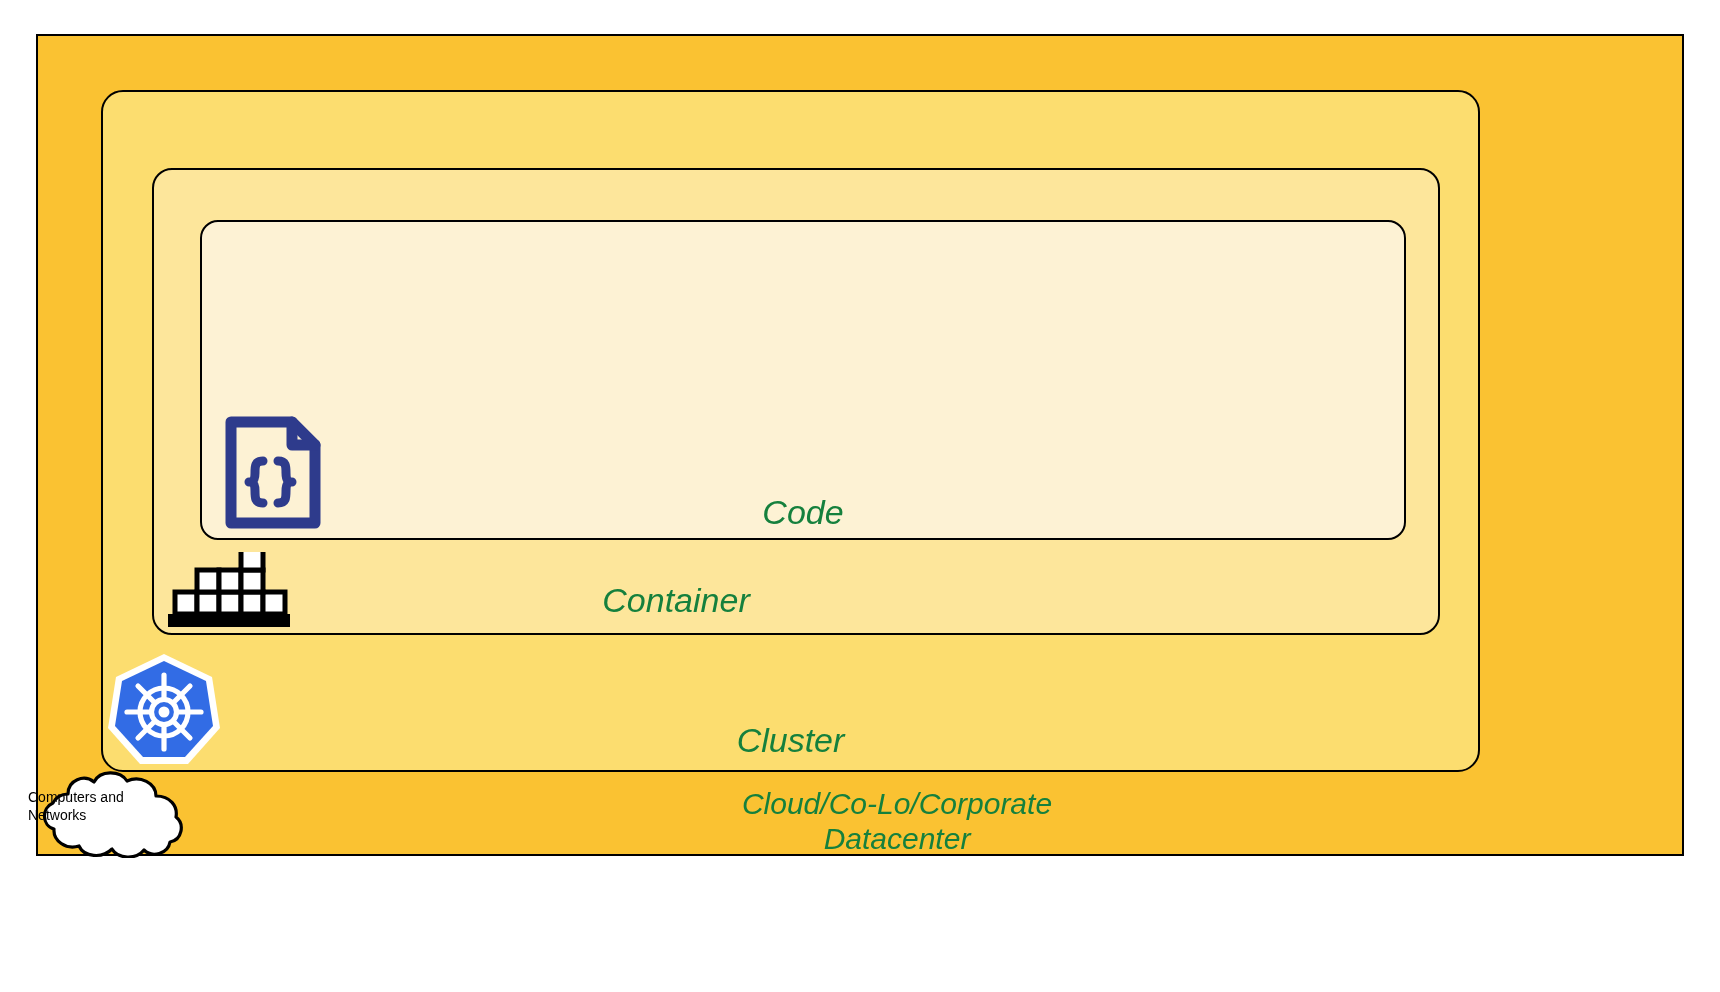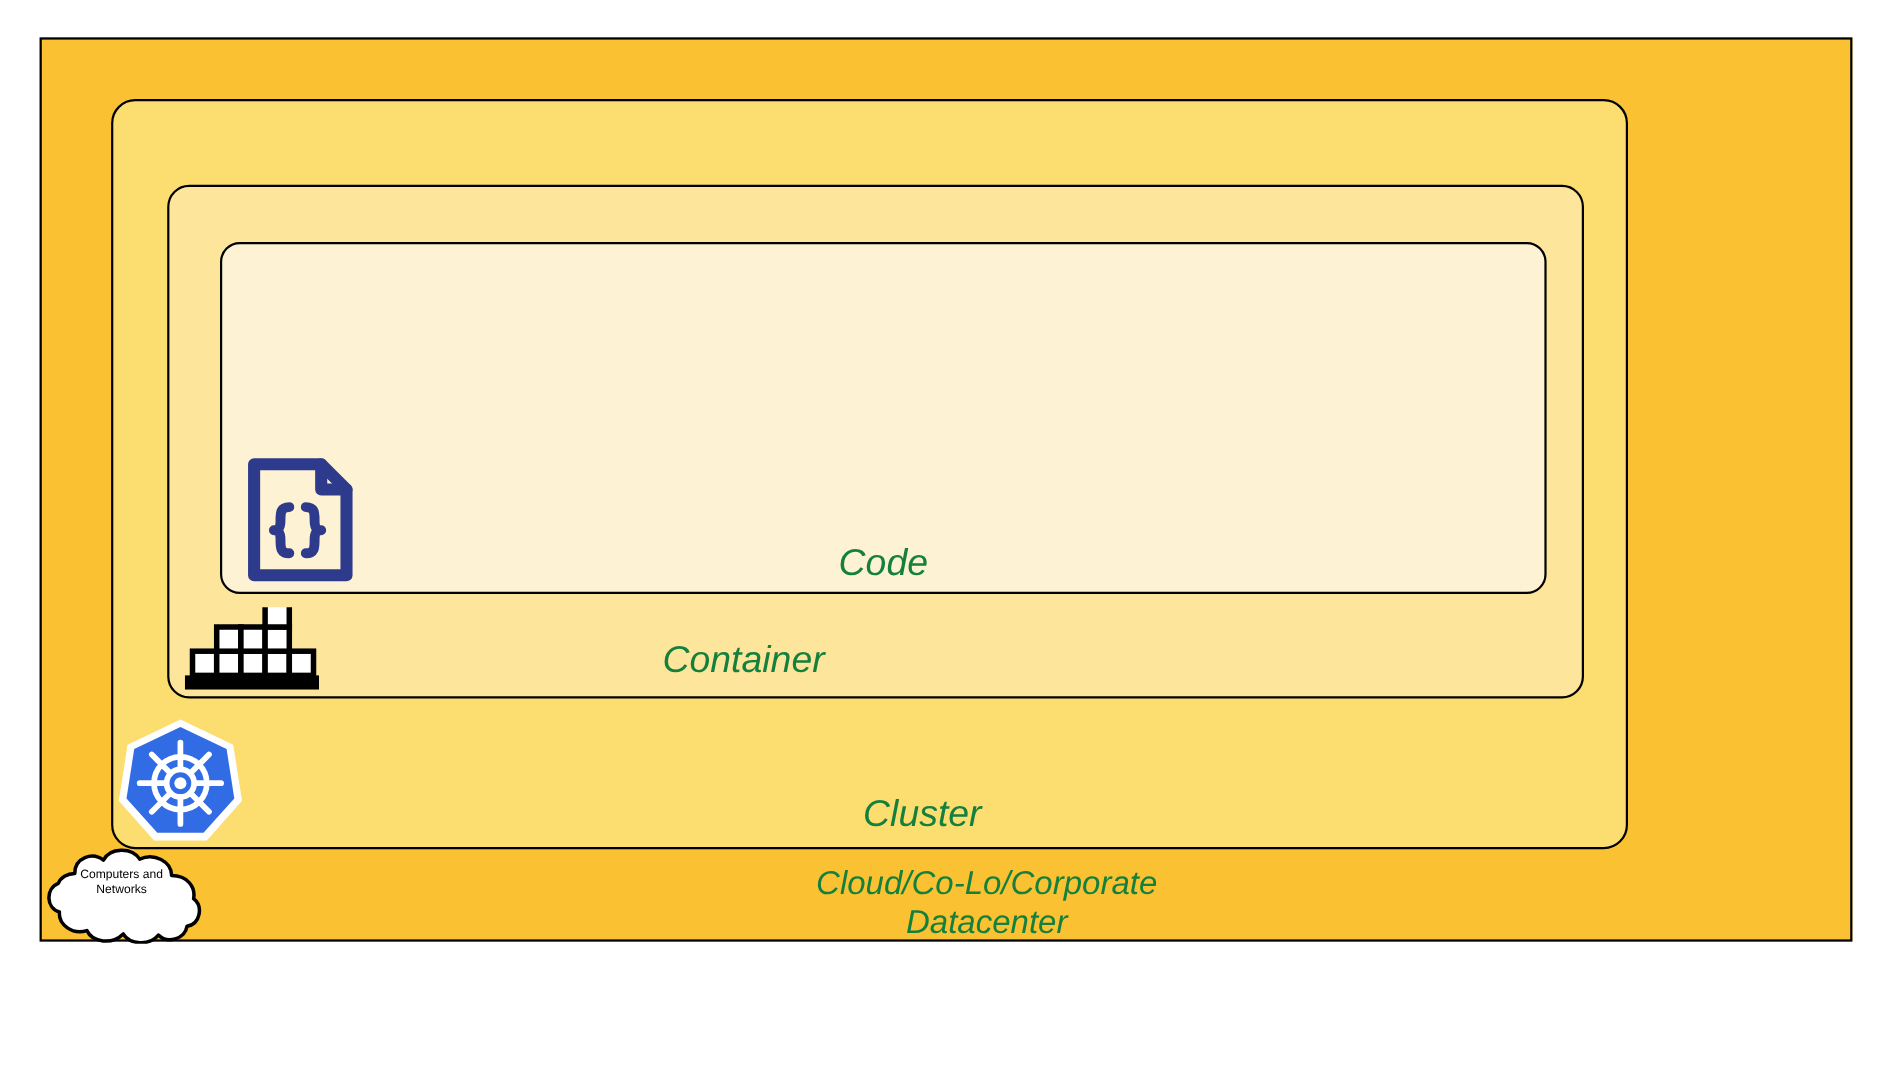--- a/index.html
+++ b/index.html
@@ -78,21 +78,20 @@
     left: 152px;
     top: 580px;
     width: 1048px;
     font-size: 34px;
   }
   #label-cluster {
     left: 101px;
     top: 720px;
     width: 1379px;
     font-size: 34px;
-    margin-left: 48px;
   }
   #label-datacenter {
     left: 36px;
     top: 786px;
     width: 1648px;
     font-size: 30px;
     padding-left: 37px;
   }
 
   
@@ -128,22 +127,21 @@
     left: 28px;
     top: 770px;
     width: 165px;
     height: 88px;
   }
   #cloud-label {
     position: absolute;
     left: 28px;
     top: 789px;
     width: 165px;
-    text-align: center;
-    font-size: 11px;
+    font-size: 14px;
     line-height: 1.25;
     color: #000000;
     white-space: pre-line;
     pointer-events: none;
     user-select: none;
   }
 </style>
 </head>
 <body>
 

